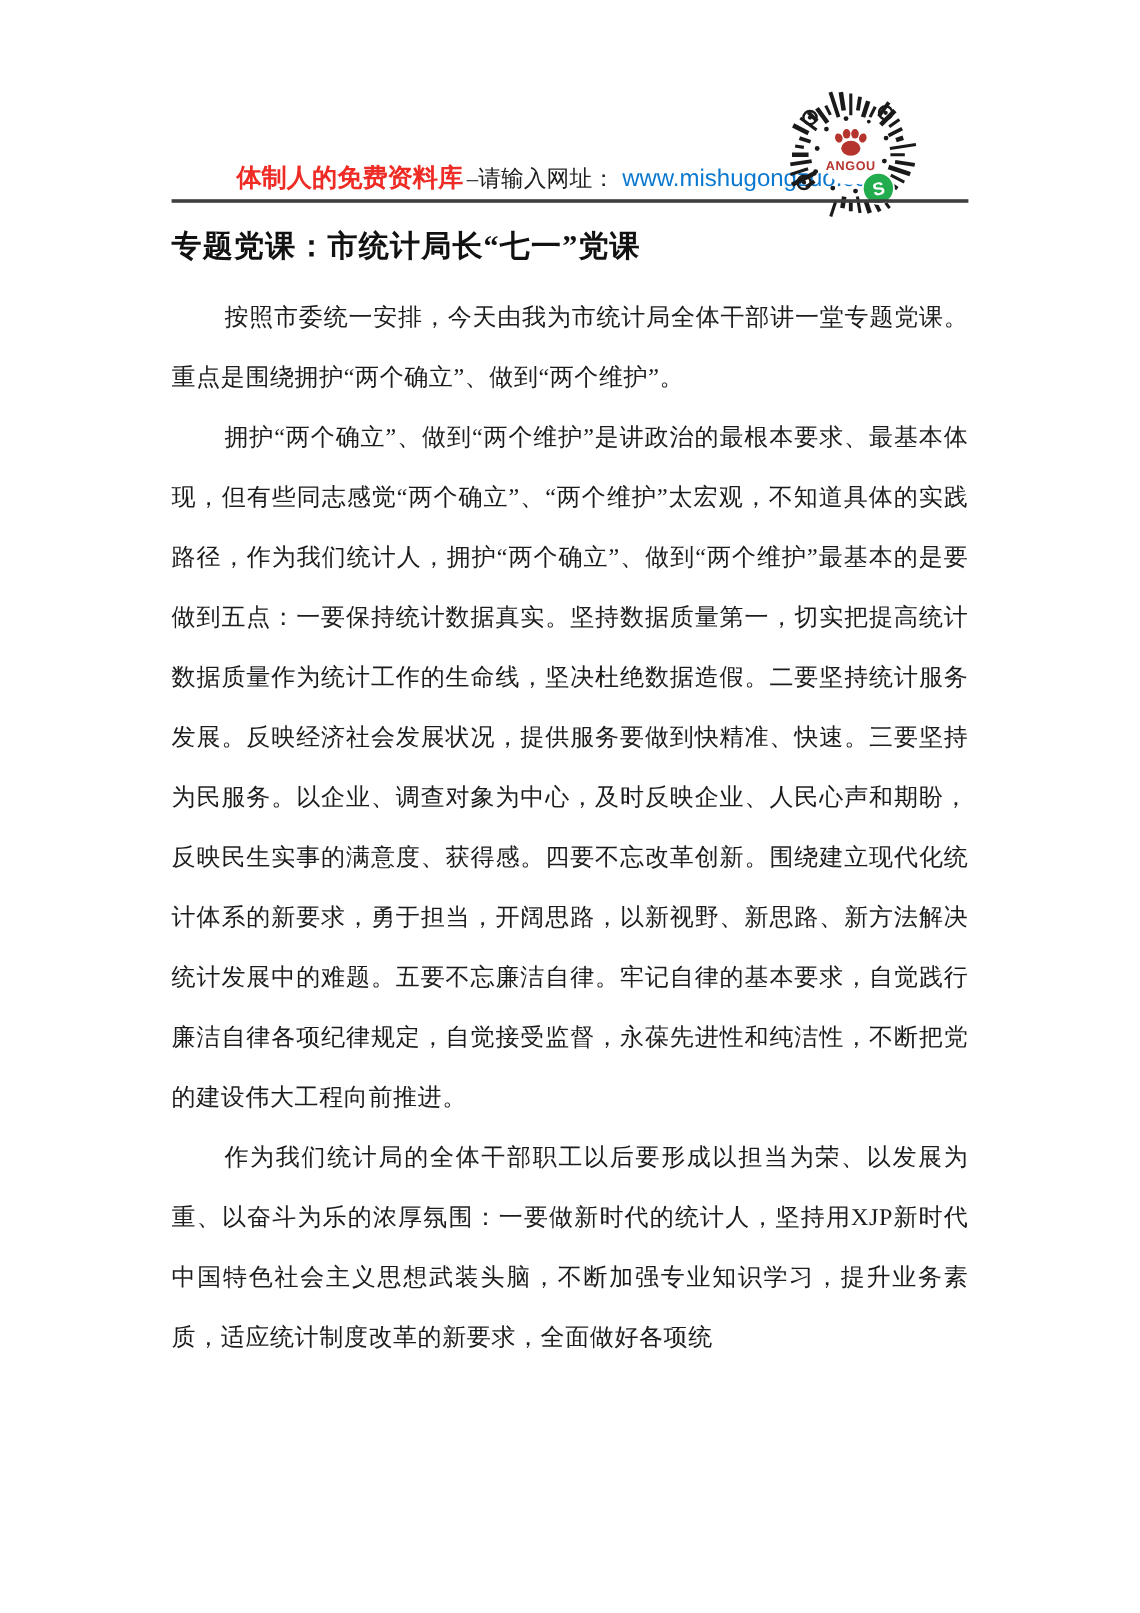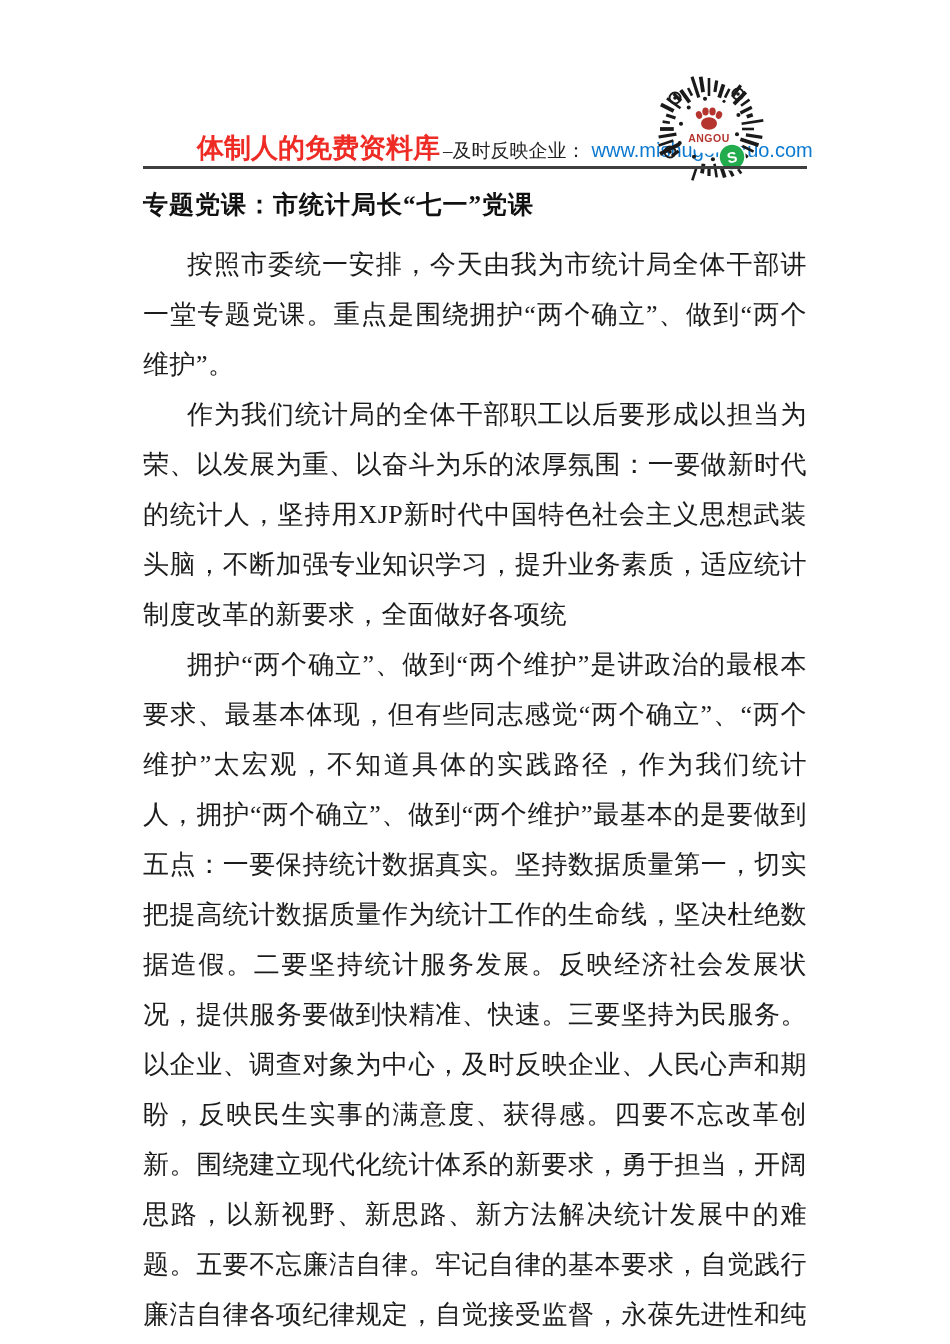--- a/index.html
+++ b/index.html
@@ -22,21 +22,21 @@
   }
   
   .header-text{
     position:absolute;left:197px;top:134px;
     white-space:nowrap;
     font-size:19px;line-height:28px;
   }
   .site-name{
     color:var(--brand-red);
     font-weight:bold;
-    font-size:27px;
+    font-size:21px;
     text-align:center;
   }
   .prompt{
     color:#1f1f1f;
     font-size:19px;
     margin-left:3px;
   }
   .url{
     color:var(--link-blue);
     text-decoration:none;
@@ -64,21 +64,21 @@
     color:#111111;
     letter-spacing:1px;
   }
   .doc-body{
     position:absolute;left:143px;top:240px;
     width:664px;
     color:var(--text-color);
   }
   .doc-body p{
     margin:0;
-    font-size:26px;
+    font-size:20px;
     line-height:50px;
     letter-spacing:0.5px;
     text-align:justify;
     text-justify:inter-ideograph;
     text-indent:44px;
   }
   .angou-label{
     font-family:"Liberation Sans","DejaVu Sans",sans-serif;
     font-weight:bold;
     font-size:10.5px;
@@ -89,21 +89,21 @@
     font-weight:bold;
     font-size:15px;
   }
 </style>
 </head>
 <body>
 
 <div class="page">
 
   <div class="header-text">
-    <span class="site-name">体制人的免费资料库</span><span class="prompt">–及时反映企业：</span><a class="url" href="#">www.mishugongzuo.com</a>
+    <span class="site-name">体制人的免费资料库</span><span class="prompt">–请输入网址：</span><a class="url" href="#">www.mishugongzuo.com</a>
   </div>
 
   <div class="qr-wrap">
     <svg viewBox="0 0 122 122" width="122" height="122">
       <g id="qr-rays">
           <line x1="94.0" y1="61.0" x2="106.0" y2="61.0" style="stroke: var(--qr-ink); stroke-width: 2.6px;"></line>
           <line x1="97.9" y1="66.9" x2="114.3" y2="69.4" style="stroke: var(--qr-ink); stroke-width: 3.2px;"></line>
           <line x1="92.4" y1="71.2" x2="110.5" y2="77.1" style="stroke: var(--qr-ink); stroke-width: 3.8px;"></line>
           <line x1="94.3" y1="78.0" x2="105.6" y2="83.7" style="stroke: var(--qr-ink); stroke-width: 2.6px;"></line>
           <line x1="87.7" y1="80.4" x2="99.8" y2="89.2" style="stroke: var(--qr-ink); stroke-width: 3.2px;"></line>
@@ -195,17 +195,17 @@
       </g>
     </svg>
   </div>
 
   <div class="rule"></div>
 
   <h1 class="doc-title">专题党课：市统计局长“七一”党课</h1>
 
   <div class="doc-body">
     <p>按照市委统一安排，今天由我为市统计局全体干部讲一堂专题党课。重点是围绕拥护“两个确立”、做到“两个维护”。</p>
+    <p>拥护“两个确立”、做到“两个维护”是讲政治的最根本要求、最基本体现，但有些同志感觉“两个确立”、“两个维护”太宏观，不知道具体的实践路径，作为我们统计人，拥护“两个确立”、做到“两个维护”最基本的是要做到五点：一要保持统计数据真实。坚持数据质量第一，切实把提高统计数据质量作为统计工作的生命线，坚决杜绝数据造假。二要坚持统计服务发展。反映经济社会发展状况，提供服务要做到快精准、快速。三要坚持为民服务。以企业、调查对象为中心，及时反映企业、人民心声和期盼，反映民生实事的满意度、获得感。四要不忘改革创新。围绕建立现代化统计体系的新要求，勇于担当，开阔思路，以新视野、新思路、新方法解决统计发展中的难题。五要不忘廉洁自律。牢记自律的基本要求，自觉践行廉洁自律各项纪律规定，自觉接受监督，永葆先进性和纯洁性，不断把党的建设伟大工程向前推进。</p>
     <p>作为我们统计局的全体干部职工以后要形成以担当为荣、以发展为重、以奋斗为乐的浓厚氛围：一要做新时代的统计人，坚持用XJP新时代中国特色社会主义思想武装头脑，不断加强专业知识学习，提升业务素质，适应统计制度改革的新要求，全面做好各项统</p>
-    <p>拥护“两个确立”、做到“两个维护”是讲政治的最根本要求、最基本体现，但有些同志感觉“两个确立”、“两个维护”太宏观，不知道具体的实践路径，作为我们统计人，拥护“两个确立”、做到“两个维护”最基本的是要做到五点：一要保持统计数据真实。坚持数据质量第一，切实把提高统计数据质量作为统计工作的生命线，坚决杜绝数据造假。二要坚持统计服务发展。反映经济社会发展状况，提供服务要做到快精准、快速。三要坚持为民服务。以企业、调查对象为中心，及时反映企业、人民心声和期盼，反映民生实事的满意度、获得感。四要不忘改革创新。围绕建立现代化统计体系的新要求，勇于担当，开阔思路，以新视野、新思路、新方法解决统计发展中的难题。五要不忘廉洁自律。牢记自律的基本要求，自觉践行廉洁自律各项纪律规定，自觉接受监督，永葆先进性和纯洁性，不断把党的建设伟大工程向前推进。</p>
   </div>
 
 </div>
 
 </body></html>

